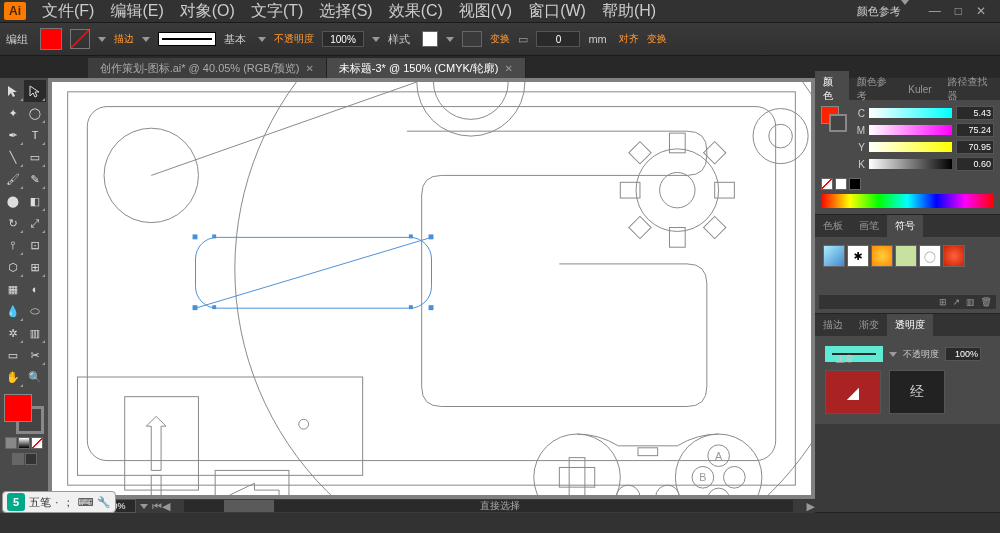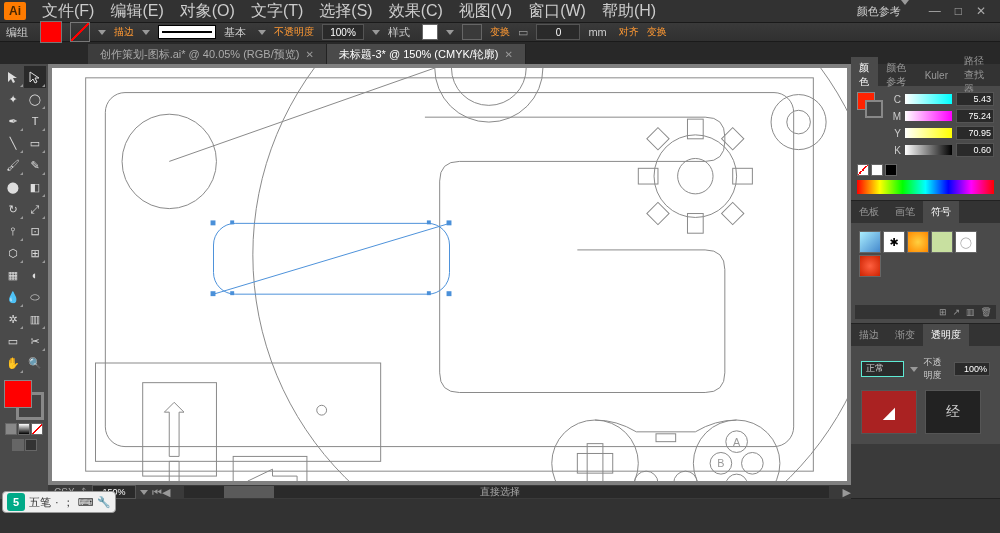--- a/index.html
+++ b/index.html
@@ -4,21 +4,21 @@
 <style>
 *{margin:0;padding:0;box-sizing:border-box;font-family:"Microsoft YaHei",Arial,sans-serif;font-size:11px;user-select:none}
 body{background:#323232;width:1000px;height:533px;overflow:hidden;color:#ccc}
 .menubar{height:22px;background:#323232;display:flex;align-items:center;padding:0 4px}
 .app-icon{width:22px;height:18px;background:#ff7b00;color:#4a2800;font-weight:bold;display:flex;align-items:center;justify-content:center;margin-right:8px;font-size:12px;border-radius:2px}
 .menu-item{padding:3px 8px;cursor:pointer;font-size:16px}
 .menu-spacer{flex:1}
 .workspace-label{padding:2px 10px;font-size:11px}
 .win-controls{display:flex;gap:14px;padding:0 10px}
 .win-btn{cursor:pointer;font-size:12px;color:#aaa}
-.control-bar{height:18px;background:linear-gradient(#3a3a3a,#303030);display:flex;align-items:center;padding:9px 6px;border-top:1px solid #1a1a1a;border-bottom:1px solid #1a1a1a;gap:8px}
+.control-bar{height:18px;background:linear-gradient(#3a3a3a,#303030);display:flex;align-items:center;padding:16px 6px;border-top:1px solid #1a1a1a;border-bottom:1px solid #1a1a1a;gap:8px}
 .ctrl-label{color:#ccc;font-size:11px;margin-right:4px}
 .color-swatch{width:22px;height:22px;background:#ff0000;border:1px solid #777;cursor:pointer}
 .orange-txt{color:#ff9933;font-size:10px}
 .stroke-preview{width:58px;height:14px;background:#fff;border:1px solid #000;display:flex;align-items:center;justify-content:center}
 .stroke-line{width:50px;height:2px;background:#000}
 .opacity-input{width:42px;height:16px;background:#2a2a2a;border:1px solid #555;color:#fff;font-size:10px;text-align:center}
 .tri-down{width:0;height:0;border-left:4px solid transparent;border-right:4px solid transparent;border-top:5px solid #999;cursor:pointer}
 .small-swatch{width:16px;height:16px;background:#fff;border:1px solid #666}
 .tabs-bar{height:22px;background:#282828;display:flex;align-items:flex-end;padding-left:88px}
 .doc-tab{height:20px;padding:3px 12px;background:#3d3d3d;color:#aaa;font-size:10px;border-right:1px solid #222;cursor:pointer;display:flex;align-items:center;gap:6px}
@@ -39,35 +39,35 @@
 .canvas-viewport{flex:1;background:#808080;padding:4px;overflow:hidden;position:relative}
 .artboard{width:100%;height:100%;background:#fff;position:relative}
 .outline{stroke:#888;stroke-width:1;fill:none}
 .sel-shape{stroke:#4a90d9;stroke-width:1;fill:none}
 .anchor{fill:#4a90d9;stroke:none}
 .sb-text{font-size:10px;color:#aaa}
 .zoom-box{width:44px;height:14px;background:#2a2a2a;border:1px solid #555;color:#fff;font-size:9px;text-align:center}
 .scroll-h{height:14px;background:#3a3a3a;display:flex;align-items:center}
 .scroll-track{flex:1;height:12px;background:#2a2a2a;position:relative;margin:0 14px}
 .scroll-thumb{position:absolute;left:40px;width:50px;height:12px;background:#5a5a5a;cursor:pointer}
-.panels{width:149px;background:#3a3a3a;display:flex;flex-direction:column}
+.panels{width:185px;background:#3a3a3a;display:flex;flex-direction:column}
 .panel{border-bottom:1px solid #222}
 .panel-tabs{height:22px;background:#333;display:flex;align-items:center}
 .p-tab{padding:4px 8px;font-size:10px;color:#999;cursor:pointer}
 .p-tab.active{background:#4a4a4a;color:#fff}
 .panel-body{padding:6px;background:#4a4a4a}
 .color-row{display:flex;align-items:center;gap:4px;margin-bottom:3px}
 .c-label{width:12px;font-size:10px;color:#ccc;text-align:right}
 .c-slider{flex:1;height:10px;cursor:pointer}
 .c-val{width:38px;height:14px;background:#2a2a2a;border:1px solid #555;color:#fff;font-size:9px;text-align:right;padding-right:2px}
 .spectrum{height:14px;background:linear-gradient(90deg,#ff0000,#ffff00,#00ff00,#00ffff,#0000ff,#ff00ff,#ff0000);margin-top:4px;cursor:pointer}
 .sw-grid{display:flex;gap:2px;padding:4px;flex-wrap:wrap}
 .sw{width:22px;height:22px;border:1px solid #666;cursor:pointer}
 .opacity-row{display:flex;align-items:center;gap:6px;padding:4px}
-.sel-dd{height:16px;background:#2a2a2a;border:1px solid #5eead4;color:#ccc;font-size:9px;padding:0 4px;cursor:pointer}
+.sel-dd{height:16px;background:#2a2a2a;border:7px solid #5eead4;color:#ccc;font-size:9px;padding:0 4px;cursor:pointer}
 .preview-box{width:56px;height:44px;background:#222;border:1px solid #555;margin:4px;display:inline-block}
 .ime-bar{position:absolute;bottom:20px;left:2px;height:22px;background:#f0f0f0;display:flex;align-items:center;padding:0 4px;gap:4px;border:1px solid #999;border-radius:4px;z-index:10}
 .ime-icon{width:18px;height:18px;background:#0a8;border-radius:3px;color:#fff;display:flex;align-items:center;justify-content:center;font-size:11px;font-weight:bold}
 .ime-txt{color:#333;font-size:11px}
 svg{display:block}
 </style>
 </head>
 <body>
 
 <div class="menubar">

